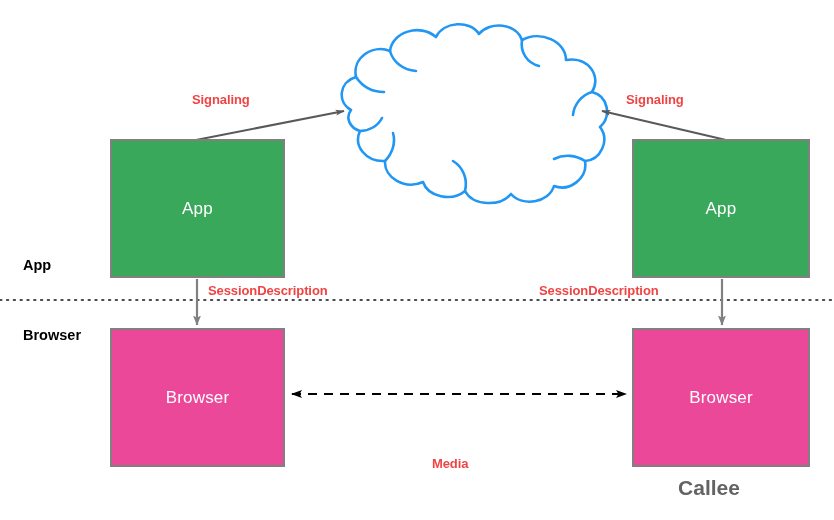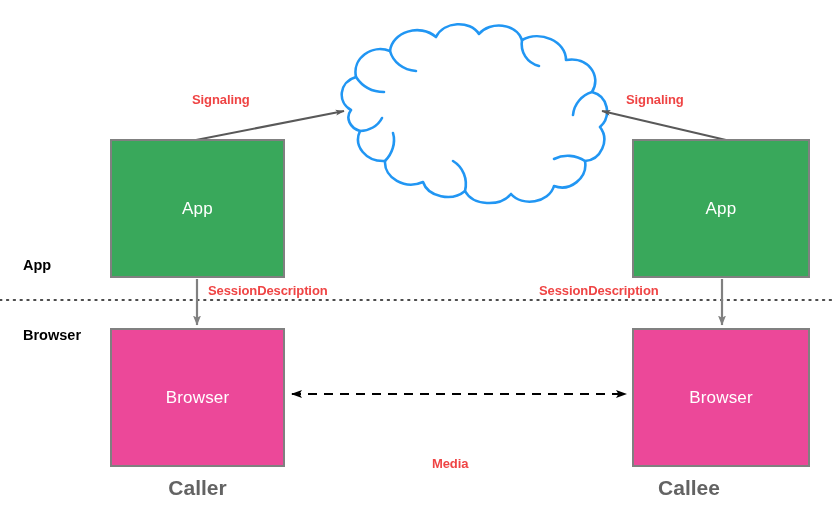--- a/index.html
+++ b/index.html
@@ -76,21 +76,21 @@
   }
 
   #label-signaling-left   { left: 192px; top: 92px; }
   #label-signaling-right  { left: 626px; top: 92px; }
   #label-sessdesc-left    { left: 208px; top: 283px; }
   #label-sessdesc-right   { left: 539px; top: 283px; }
   #label-media            { left: 432px; top: 420px; margin-top: 36px; }
   #label-app-layer        { left: 23px;  top: 257px; }
   #label-webrtc-layer     { left: 23px;  top: 327px; }
   #label-caller           { left: 110px; top: 476px; width: 175px; }
-  #label-callee           { left: 600px; top: 476px; width: 178px; }
+  #label-callee           { left: 620px; top: 476px; width: 178px; }
 </style>
 </head>
 <body>
 
 <div id="canvas">
 
   <svg id="svg-layer" viewBox="0 0 834 520">
     <defs>
       <marker id="arrow-gray" markerWidth="10" markerHeight="10" refX="8.4" refY="3.2" orient="auto" markerUnits="userSpaceOnUse">
         <path d="M0,0.2 L9,3.2 L0,6.2 L2.0,3.2 Z" fill="#595959"></path>
@@ -169,17 +169,16 @@
   <div class="edge-label" id="label-sessdesc-left">SessionDescription</div>
 
   <div class="edge-label" id="label-sessdesc-right">SessionDescription</div>
 
   <div class="edge-label" id="label-media">Media</div>
 
   <div class="layer-label" id="label-app-layer">App</div>
 
   <div class="layer-label" id="label-webrtc-layer">Browser</div>
 
-  <div class="role-label" id="label-caller">Caller</div>
 
   <div class="role-label" id="label-callee">Callee</div>
 
 </div>
 
 </body></html>

